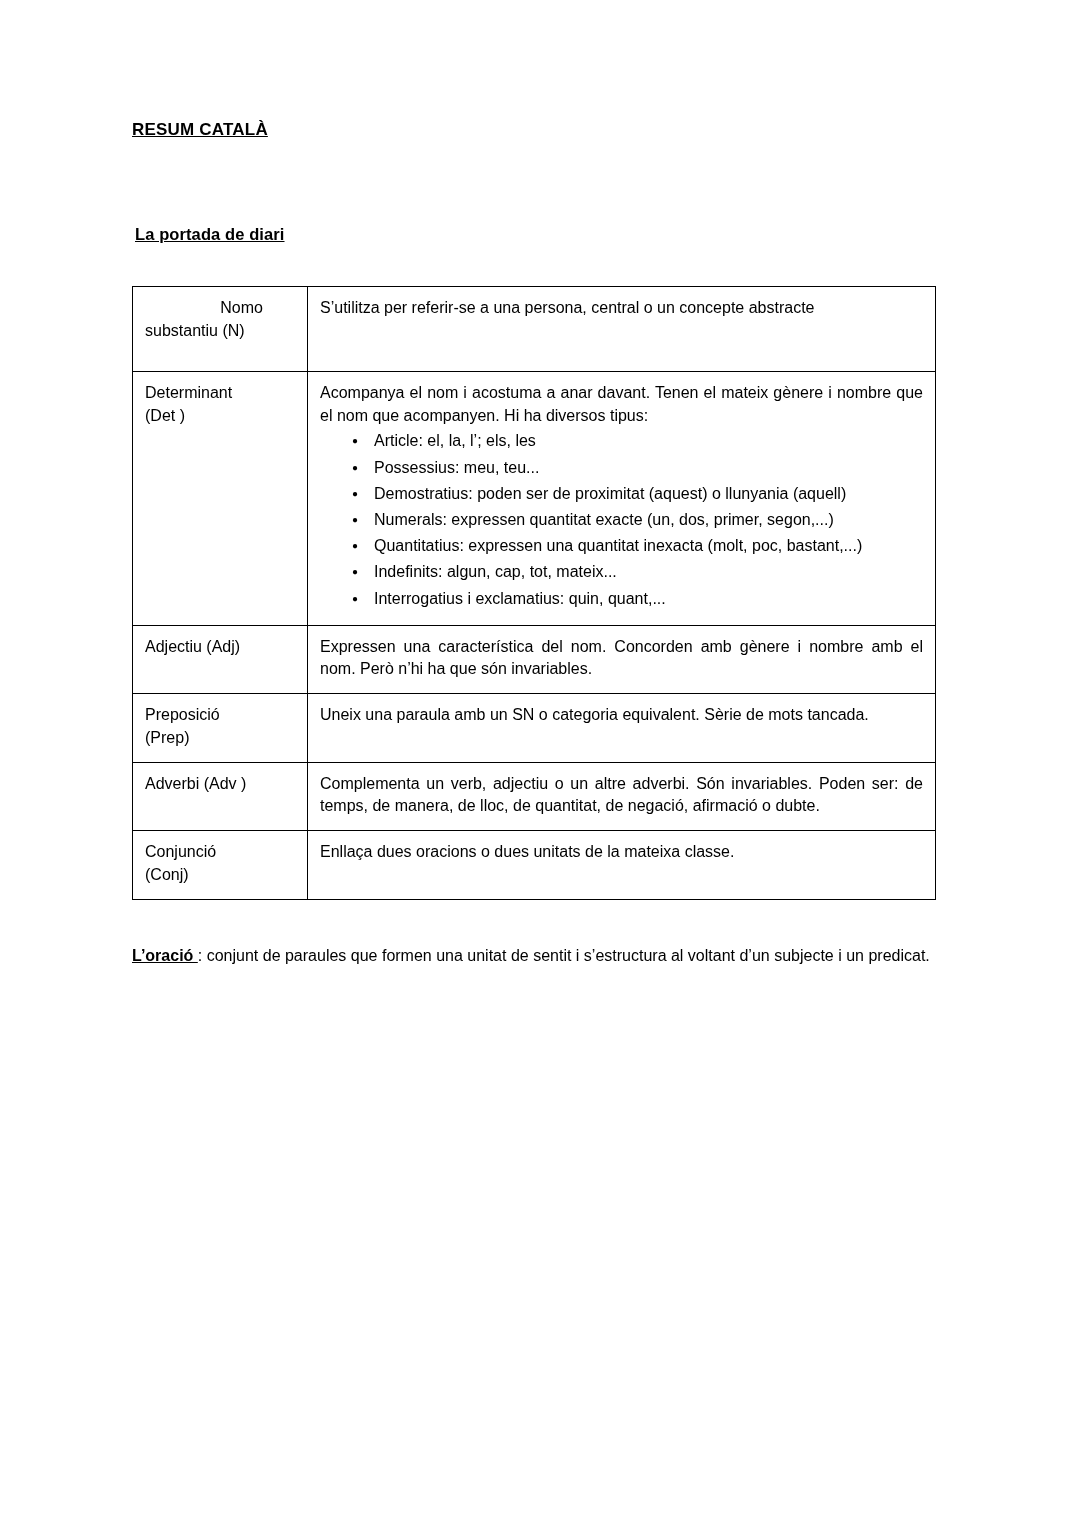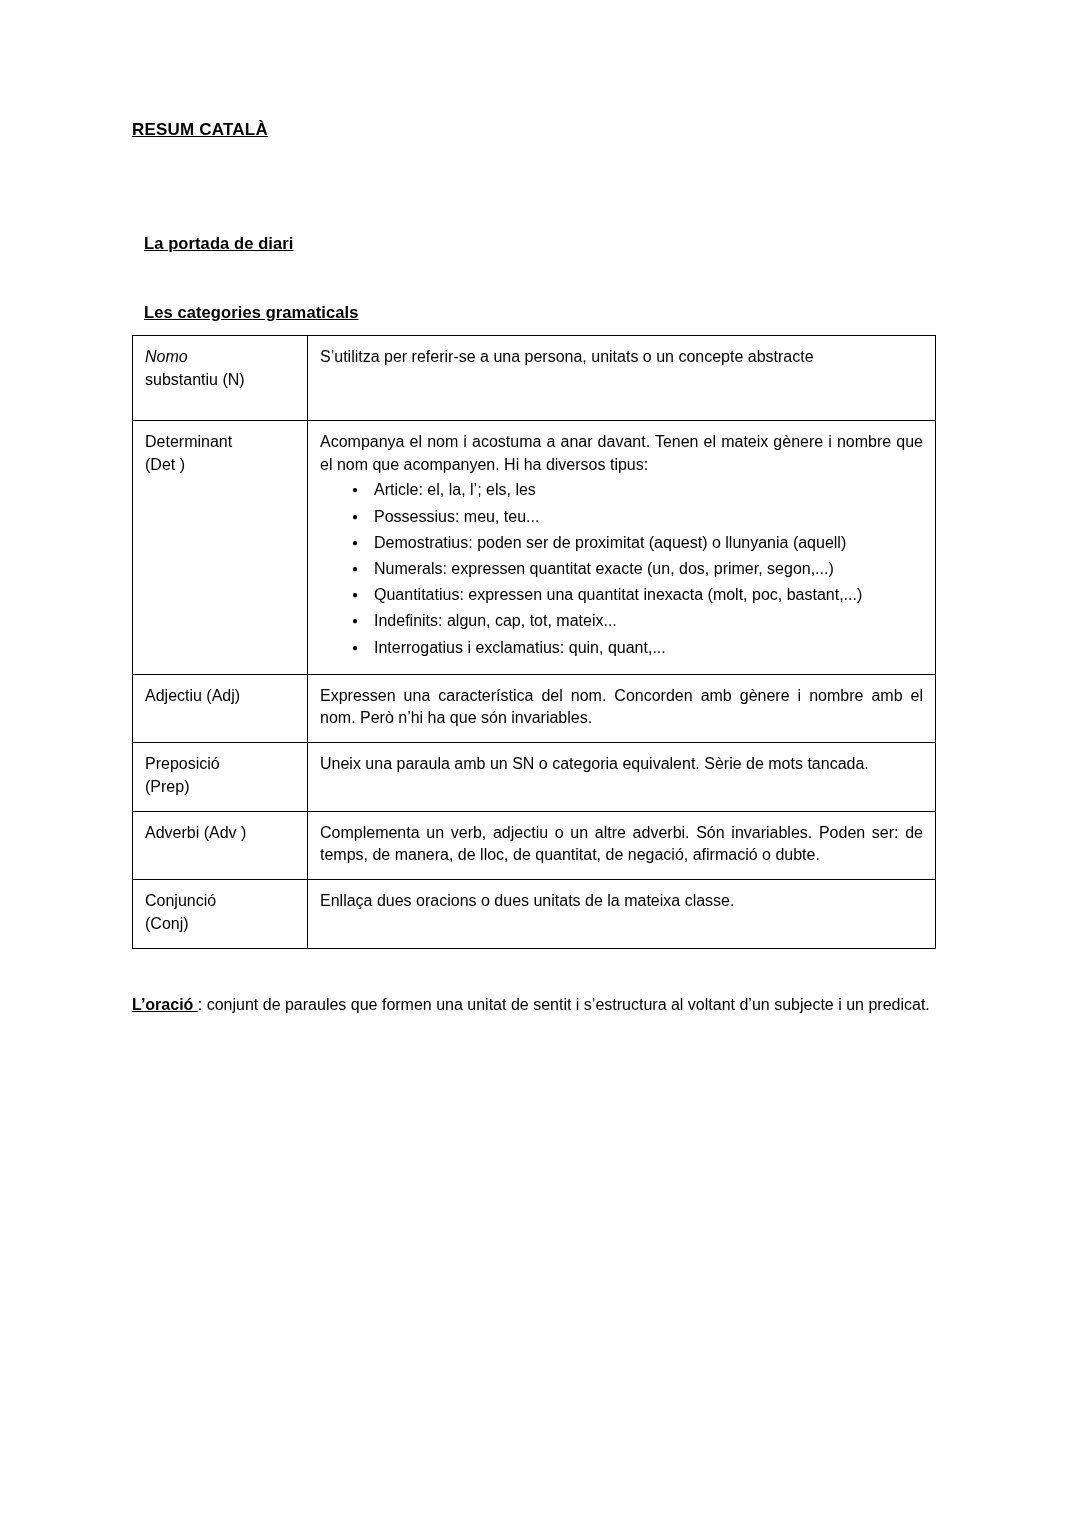--- a/index.html
+++ b/index.html
@@ -27,21 +27,21 @@
     text-decoration: underline;
     letter-spacing: 0.2px;
     margin: 0 0 6px 0;
   }
   .spacer-lg { height: 76px; }
   .spacer-md { height: 26px; }
   .heading-2 {
     font-size: 16.5px;
     font-weight: bold;
     text-decoration: underline;
-    margin: 12px;
+    margin: 3px;
     letter-spacing: 0.1px;
   }
   table.cats {
     border-collapse: collapse;
     width: 804px;
     table-layout: fixed;
     margin-top: 13px;
   }
   table.cats td {
     border: 1px solid #000000;
@@ -52,23 +52,22 @@
   }
   td.cat-name {
     width: 150px;
   }
   td.cat-desc {
     text-align: justify;
     text-justify: inter-word;
   }
   .name-split {
     display: flex;
-    justify-content: flex-start;
+    justify-content: flex-end;
     width: 118px;
-    font-style: italic;
   }
   ul.bullets {
     margin: 2px 0 0 0;
     padding-left: 54px;
     list-style: none;
   }
   ul.bullets li {
     position: relative;
     margin: 0 0 3px 0;
     text-align: justify;
@@ -103,35 +102,34 @@
 <div class="page">
 
   <h1 class="doc-title">RESUM CATALÀ</h1>
 
   <div class="spacer-lg"></div>
 
   <h2 class="heading-2">La portada de diari</h2>
 
   <div class="spacer-md"></div>
 
-  <h2 class="heading-2">Les categories gramaticals</h2>
 
   <table class="cats">
     <tbody>
 
       <tr class="row-tall-1">
         <td class="cat-name">
           <div class="name-split">
             <span>Nom</span>
             <span>o</span>
           </div>
           <div>substantiu (N)</div>
         </td>
         <td class="cat-desc">
-          <span>S’utilitza per referir-se a una persona, unitats o un concepte abstracte</span>
+          <span>S’utilitza per referir-se a una persona, central o un concepte abstracte</span>
         </td>
       </tr>
 
       <tr>
         <td class="cat-name">
           <div>Determinant</div>
           <div>(Det )</div>
         </td>
         <td class="cat-desc">
           <span>Acompanya el nom i acostuma a anar davant. Tenen el mateix gènere i nombre que el nom que acompanyen. Hi ha diversos tipus:</span>

